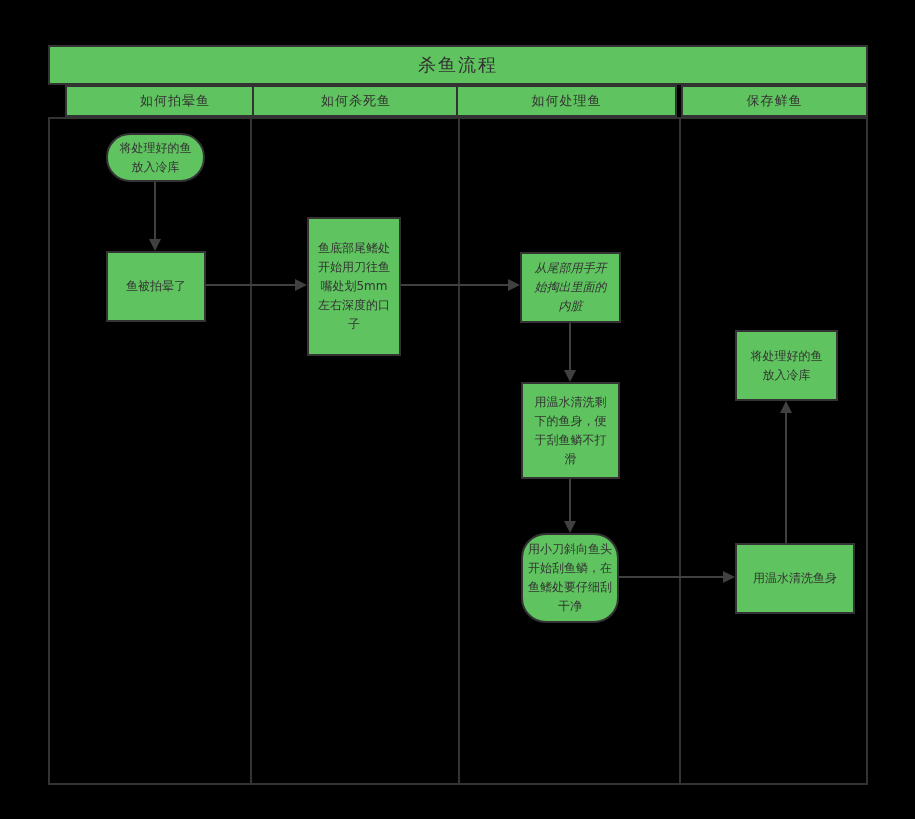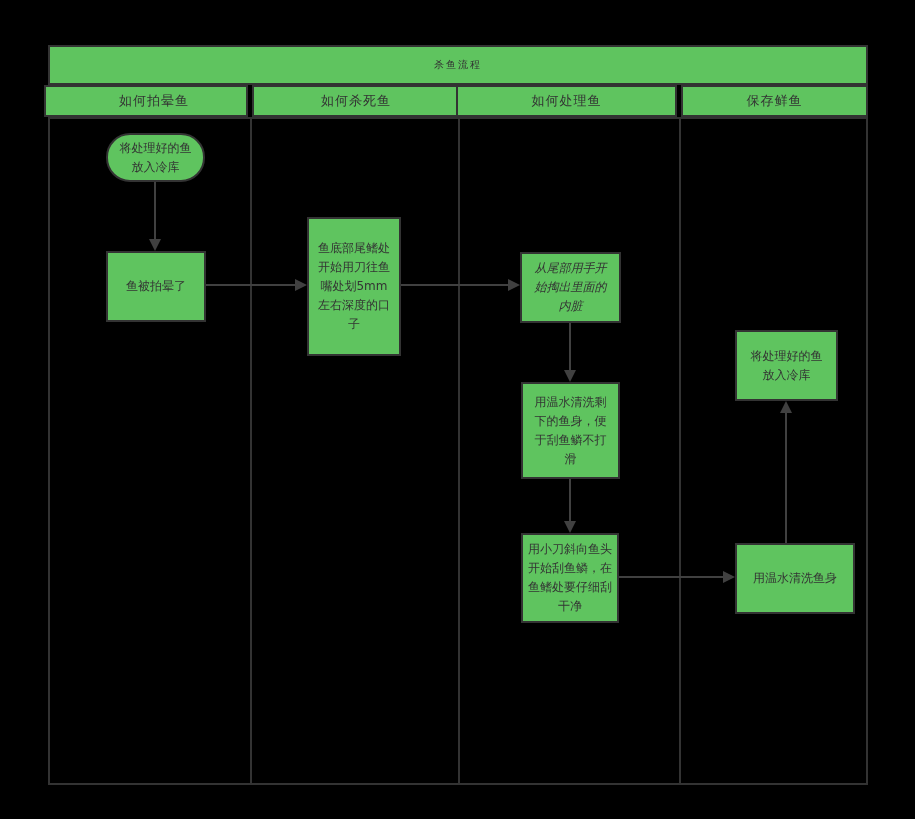--- a/index.html
+++ b/index.html
@@ -8,29 +8,29 @@
     width:915px;height:819px;
     background:#000;
     font-family:"DejaVu Sans","Liberation Sans",sans-serif;
     overflow:hidden;
   }
   
   .title-bar{
     position:absolute;left:48px;top:45px;width:820px;height:40px;
     background:#5fc45f;border:2px solid #333;box-sizing:border-box;
     display:flex;align-items:center;justify-content:center;
-    color:#333;font-size:10px;letter-spacing:2px;
+    color:#333;font-size:18px;letter-spacing:2px;
   }
   .lane-header{
     position:absolute;top:85px;height:32px;
     background:#5fc45f;border:2px solid #333;box-sizing:border-box;
     display:flex;align-items:center;justify-content:center;
     color:#333;font-size:13px;letter-spacing:1px;
   }
-  .lh1{left:44px;width:204px;padding-left:16px;}
+  .lh1{left:65px;width:204px;padding-left:16px;}
   .lh2{left:252px;width:208px;}
   .lh3{left:456px;width:221px;}
   .lh4{left:681px;width:187px;}
   .lane-body{
     position:absolute;left:48px;top:117px;width:820px;height:668px;
     border:2px solid #333;box-sizing:border-box;background:transparent;
   }
   .lane-sep{
     position:absolute;top:117px;height:668px;width:2px;background:#333;
   }
@@ -41,21 +41,21 @@
     box-sizing:border-box;color:#333;font-size:12px;line-height:19px;
     display:flex;align-items:center;justify-content:center;text-align:center;
     padding:2px 10px;
   }
   .rounded{border-radius:24px;}
   .n1{left:106px;top:133px;width:99px;height:49px;}
   .n2{left:106px;top:251px;width:100px;height:71px;}
   .n3{left:307px;top:217px;width:94px;height:139px;padding:2px 7px;}
   .n4{left:520px;top:252px;width:101px;height:71px;font-style:italic;}
   .n5{left:521px;top:382px;width:99px;height:97px;}
-  .n6{left:521px;top:533px;width:98px;height:90px;padding:2px 4px;}
+  .n6{left:521px;top:533px;width:98px;height:90px;padding:2px 4px;border-radius:25px;}
   .n7{left:735px;top:330px;width:103px;height:71px;}
   .n8{left:735px;top:543px;width:120px;height:71px;}
   
   .aline{position:absolute;background:#404040;}
   .ahead{position:absolute;width:0;height:0;}
   .head-down{border-left:6px solid transparent;border-right:6px solid transparent;border-top:12px solid #404040;}
   .head-up{border-left:6px solid transparent;border-right:6px solid transparent;border-bottom:12px solid #404040;}
   .head-right{border-top:6px solid transparent;border-bottom:6px solid transparent;border-left:12px solid #404040;}
   .a1l{left:154px;top:182px;width:2px;height:57px;}  .a1h{left:149px;top:239px;}
   .a2l{left:206px;top:284px;width:89px;height:2px;}  .a2h{left:295px;top:279px;}

